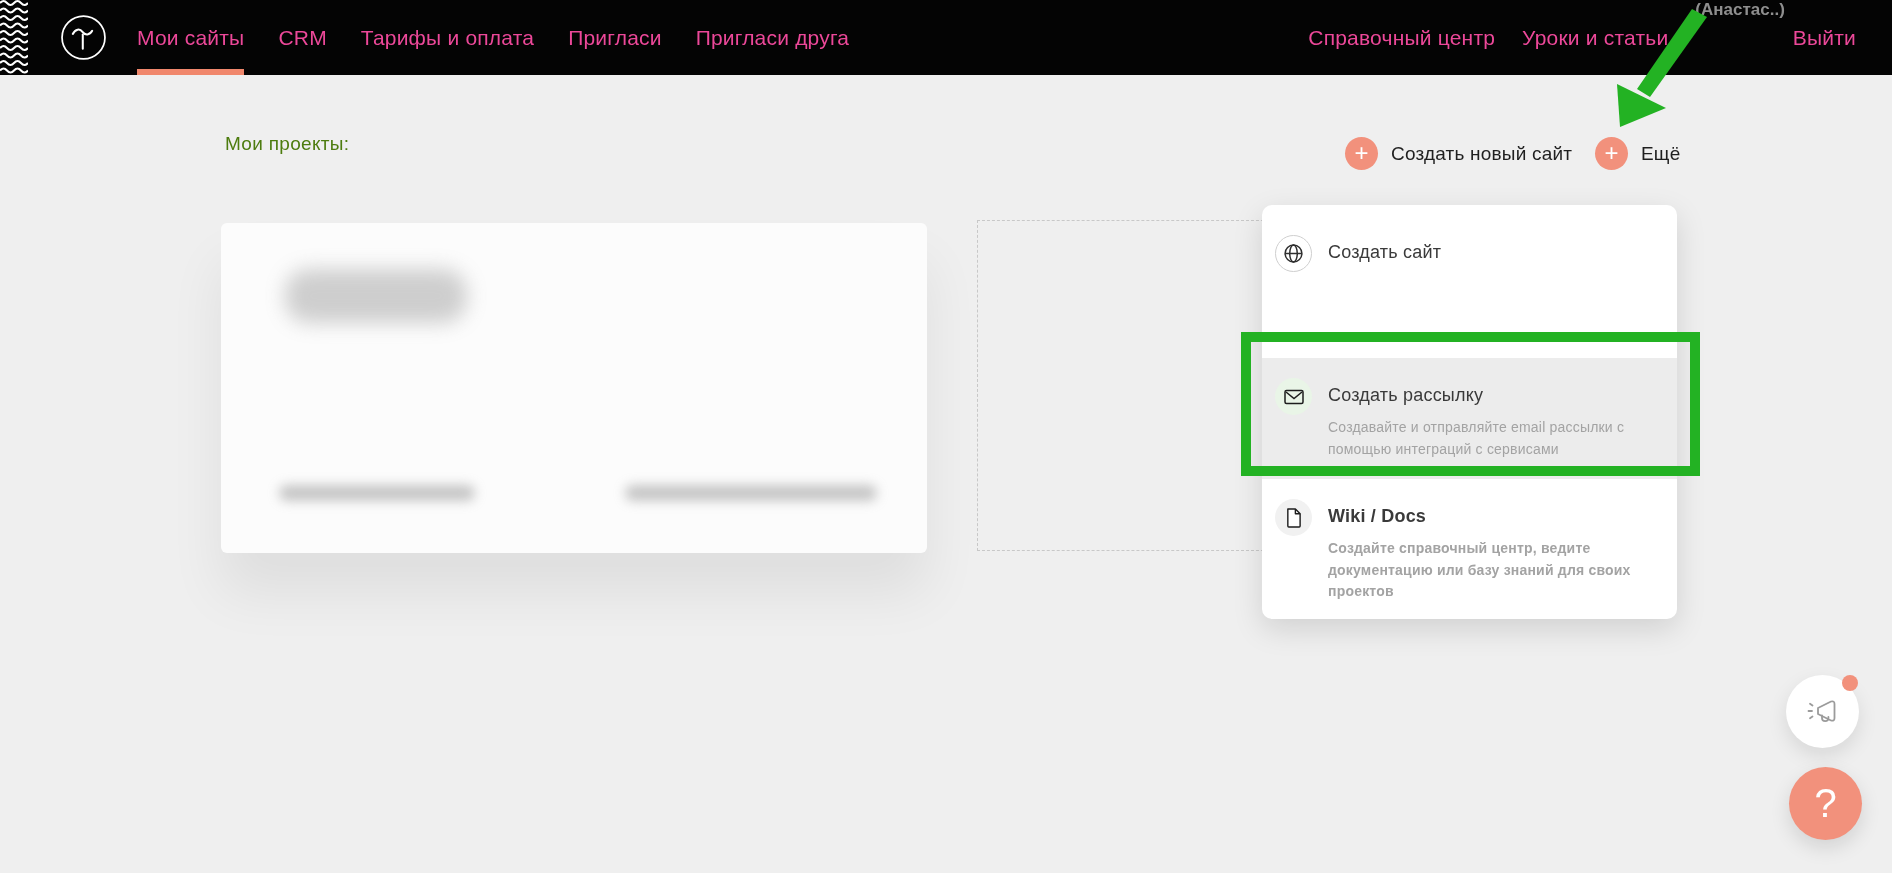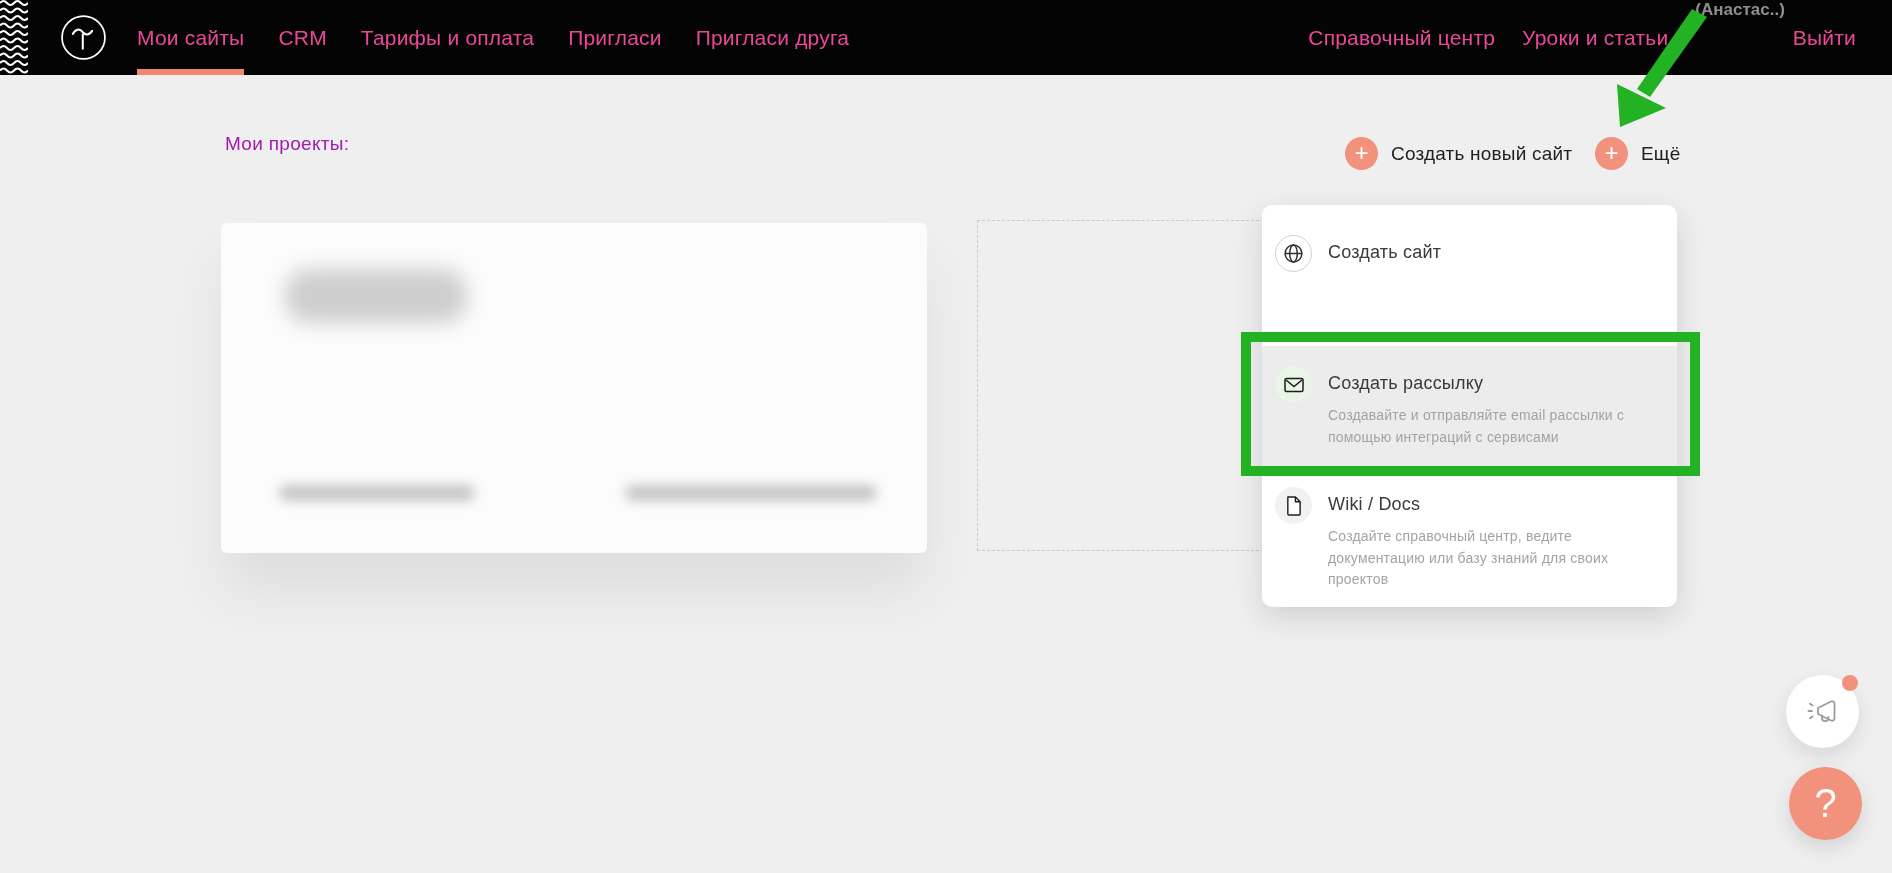--- a/index.html
+++ b/index.html
@@ -34,21 +34,21 @@
     cursor:pointer; text-decoration:none; white-space:nowrap;
   }
   .nav-item.active::after {
     content:""; position:absolute; left:0; right:0; bottom:0; height:6px;
     background:#f0876c;
   }
   .nav-account { color:#8f8f8f; font-size:17px; font-weight:700; margin-right:-19px; }
   
   .projects-label {
     position:absolute; left:225px; top:133px;
-    font-size:19px; color:#a21caf; letter-spacing:.3px;
+    font-size:19px; color:#4d7c0f; letter-spacing:.3px;
   }
   .action-btn {
     position:absolute; display:flex; align-items:center; gap:13px;
     background:none; border:none; cursor:pointer;
     font-family:"Liberation Sans", sans-serif;
     font-size:19px; color:#1f1f1f; letter-spacing:.2px;
   }
   .btn-create-site { left:1345px; top:137px; }
   .btn-more { left:1595px; top:137px; }
   .plus-circle {
@@ -77,22 +77,22 @@
 
   
   .dropdown {
     position:absolute; left:1262px; top:205px; width:415px;
     background:#ffffff; border-radius:10px;
     box-shadow:0 10px 30px rgba(0,0,0,0.13);
     z-index:20; overflow:hidden;
   }
   .dd-item { display:flex; gap:16px; padding-left:13px; padding-right:26px; cursor:pointer; }
   .dd-item-1 { height:141px; padding-top:30px; }
-  .dd-item-2 { height:121px; padding-top:20px; background:#ececec; }
-  .dd-item-3 { height:140px; padding-top:20px; }
+  .dd-item-2 { height:121px; padding-top:20px; background:#ececec;margin-top:12px; }
+  .dd-item-3 { height:140px; padding-top:20px;font-weight:bold; }
   .dd-icon-circle {
     width:37px; height:37px; border-radius:50%; flex-shrink:0;
     display:flex; align-items:center; justify-content:center;
   }
   .icon-globe-bg { background:#ffffff; border:1px solid #cfcfcf; }
   .icon-mail-bg { background:#e9f5e7; }
   .icon-doc-bg  { background:#f1f1f1; }
   .dd-title { font-size:18px; color:#3a3a3a; letter-spacing:.2px; padding-top:7px; }
   .dd-desc  { font-size:14px; color:#a3a3a3; line-height:21.5px; margin-top:11px; letter-spacing:.2px; }
 

